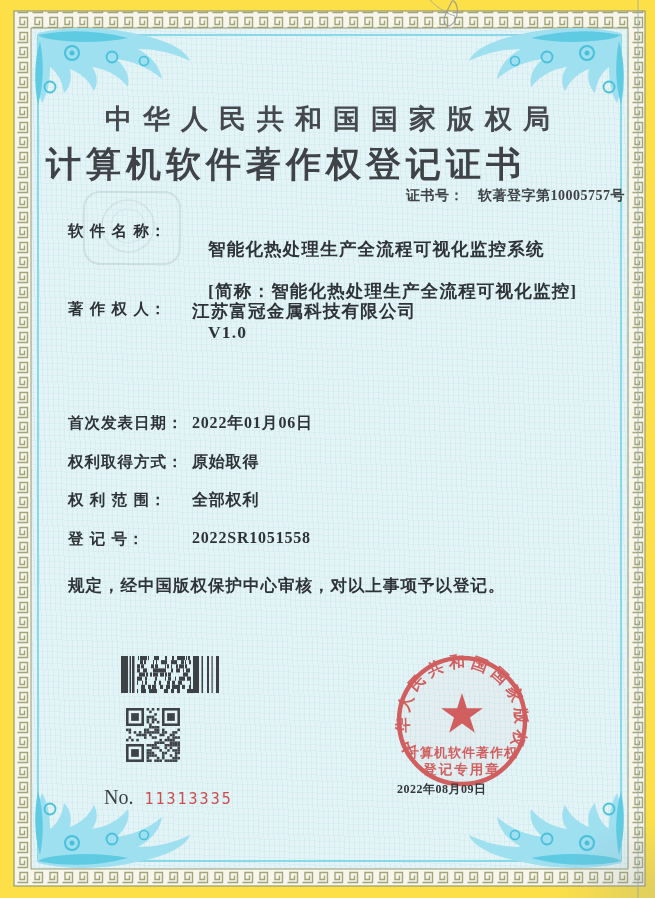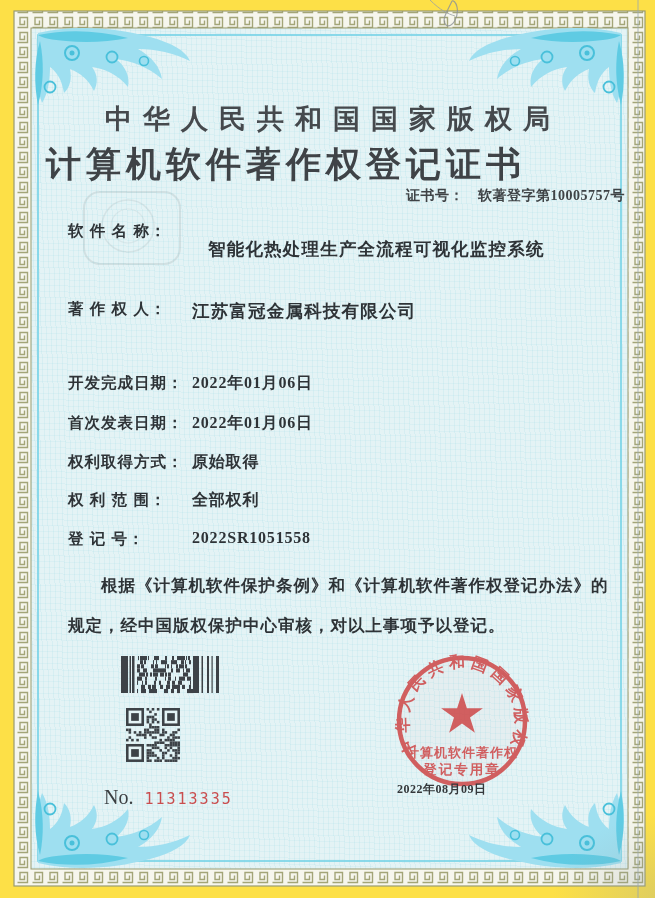--- a/index.html
+++ b/index.html
@@ -390,32 +390,30 @@
   </svg>
 
   <div class="abs authority">中华人民共和国国家版权局</div>
   <div class="abs cert-title">计算机软件著作权登记证书</div>
   <div class="abs certno"><span>证书号：</span><span class="gap"></span><span>软著登字第10005757号</span></div>
 
   <div class="row" style="top:221px">
     <span class="flabel">软 件 名 称：</span>
     <span class="fvalue big">
       <div>智能化热处理生产全流程可视化监控系统</div>
+      <div>[简称：智能化热处理生产全流程可视化监控]</div>
+      <div>V1.0</div>
     </span>
   </div>
 
   <div class="row" style="top:299px">
     <span class="flabel">著 作 权 人：</span>
     <span class="fvalue big">江苏富冠金属科技有限公司</span>
   </div>
 
-  <div class="row" style="top:373px">
-    <span class="flabel">开发完成日期：</span>
-    <span class="fvalue">2022年01月06日</span>
-  </div>
 
   <div class="row" style="top:413px">
     <span class="flabel">首次发表日期：</span>
     <span class="fvalue">2022年01月06日</span>
   </div>
 
   <div class="row" style="top:490px">
     <span class="flabel">权 利 范 围：</span>
     <span class="fvalue">全部权利</span>
   </div>
@@ -424,21 +422,20 @@
     <span class="flabel">权利取得方式：</span>
     <span class="fvalue">原始取得</span>
   </div>
 
   <div class="row" style="top:529px">
     <span class="flabel">登  记  号：</span>
     <span class="fvalue">2022SR1051558</span>
   </div>
 
   <div class="statement">
-    <span class="l1">根据《计算机软件保护条例》和《计算机软件著作权登记办法》的</span>
     <span class="l2">规定，经中国版权保护中心审核，对以上事项予以登记。</span>
   </div>
 
   <svg class="abs" style="left:382px;top:641px" width="160" height="160" viewBox="0 0 160 160">
     <g transform="translate(80,80)" opacity="0.9">
       <circle r="63" fill="rgba(230,120,120,0.04)" stroke="#cf4f50" stroke-width="4.5"></circle>
       <path id="sealArc" d="M -43,33 A 54,54 0 1 1 43,33" fill="none"></path>
       <text font-size="16" fill="#cf4f50" letter-spacing="5" font-weight="700" font-family="Liberation Serif, serif">
         <textPath href="#sealArc" startOffset="2">中华人民共和国国家版权局</textPath>
       </text>

